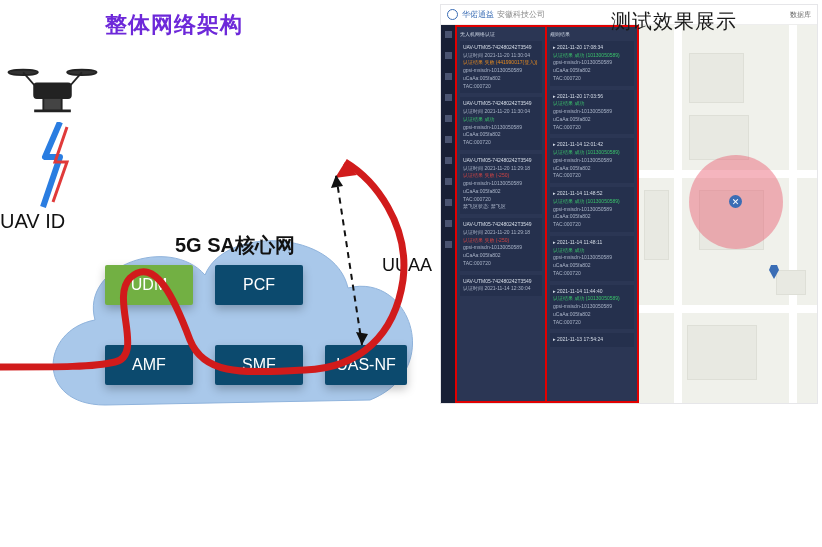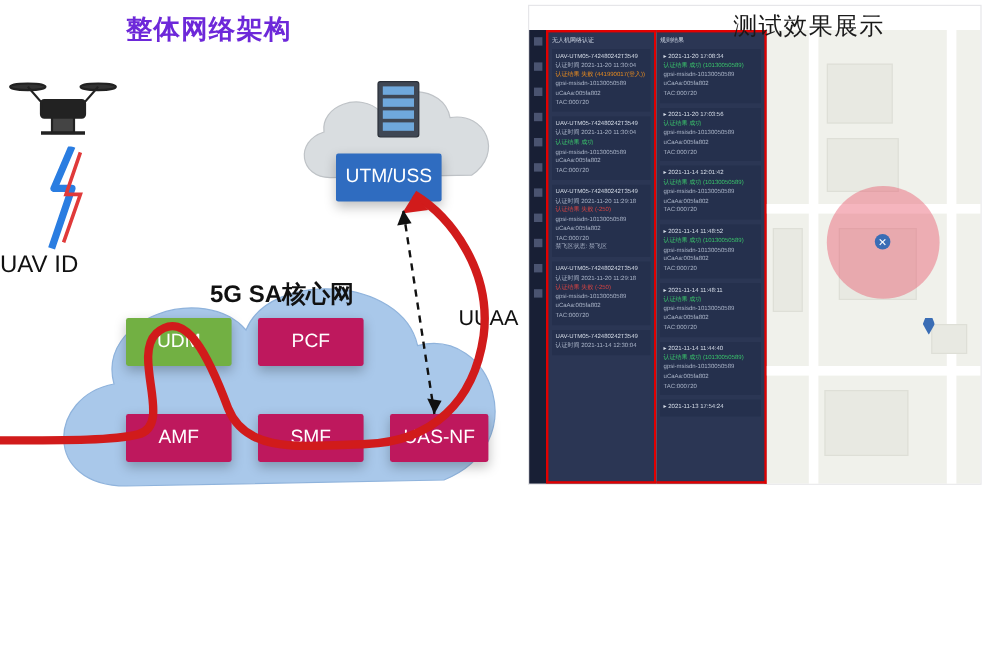--- a/index.html
+++ b/index.html
@@ -17,21 +17,21 @@
   .drone { position: absolute; top: 65px; left: 5px; width: 95px; height: 55px; }
   .bolt { position: absolute; top: 122px; left: 35px; }
   .uav-id-lbl { position: absolute; top: 210px; left: 0px; font-size: 20px; color: #111; }
 
   .lower-cloud { position: absolute; top: 210px; left: 50px; width: 370px; height: 220px; }
   .lower-cloud svg.cloud { position: absolute; inset: 0; }
   .core-title { position: absolute; top: 22px; left: 125px; font-size: 20px; font-weight: 700; color: #111; }
 
   .nf { position: absolute; width: 88px; height: 40px; display: flex; align-items: center; justify-content: center; color: #fff; font-size: 16px; font-weight: 500; border-radius: 2px; box-shadow: 0 4px 10px rgba(0,0,0,.25); }
   .nf.green { background: #72b043; }
-  .nf.blue  { background: #be185d; }
+  .nf.blue  { background: #0c4a6e; }
   .udm   { top: 55px;  left: 55px; }
   .pcf   { top: 55px;  left: 165px; }
   .amf   { top: 135px; left: 55px; }
   .smf   { top: 135px; left: 165px; }
   .uasnf { top: 135px; left: 275px; width: 82px; }
 
   .uuaa-lbl { position: absolute; top: 255px; left: 382px; font-size: 18px; color: #111; }
 
   .red-curve { position: absolute; top: 0; left: 0; pointer-events: none; }
   .dash-line { position: absolute; top: 0; left: 0; pointer-events: none; }
@@ -87,35 +87,20 @@
       </g>
     </svg>
   </div>
 
   <svg class="bolt" width="40" height="90">
     <polyline points="25,0 10,35 25,35 8,85" stroke="#2a7de1" stroke-width="6" fill="none" stroke-linejoin="round"></polyline>
     <polyline points="32,5 20,40 32,40 18,80" stroke="#e03a3a" stroke-width="3" fill="none"></polyline>
   </svg>
   <div class="uav-id-lbl">UAV ID</div>
 
-  <div class="upper-cloud">
-    <svg class="cloud" viewBox="0 0 175 140">
-      <path d="M30 100 C5 100 0 70 25 62 C22 40 55 28 72 45 C80 22 125 22 130 50 C160 45 175 80 148 98 Z" fill="#d9dde0" stroke="#bfc3c7"></path>
-    </svg>
-    <div class="server">
-      <svg viewBox="0 0 38 50" width="38" height="50">
-        <rect x="2" y="2" width="34" height="46" rx="2" fill="#3f4754" stroke="#2a2f38"></rect>
-        <rect x="6" y="6" width="26" height="7" fill="#6fa8dc"></rect>
-          <rect x="6" y="16" width="26" height="7" fill="#6fa8dc"></rect>
-        <rect x="6" y="26" width="26" height="7" fill="#6fa8dc"></rect>
-          <rect x="6" y="36" width="26" height="7" fill="#6fa8dc"></rect>
-      </svg>
-    </div>
-    <div class="utm-box nf" style="position:absolute">UTM/USS</div>
-  </div>
 
   <div class="lower-cloud">
     <svg class="cloud" viewBox="0 0 370 220">
       <path d="M55 195 C-15 195 -10 120 45 110 C30 55 120 25 155 65 C175 15 285 20 298 78 C360 62 395 160 320 190 Z" fill="#a9c8ea" stroke="#8fb3dc"></path>
     </svg>
     <div class="core-title">5G SA核心网</div>
     <div class="nf green udm">UDM</div>
     <div class="nf blue  pcf">PCF</div>
     <div class="nf blue  smf">SMF</div>
     <div class="nf blue  amf">AMF</div>
@@ -132,20 +117,27 @@
   <svg class="dash-line" width="435" height="440">
     <line x1="362" y1="345" x2="336" y2="175" stroke="#111" stroke-width="2" stroke-dasharray="6 5"></line>
     <polygon points="336,175 331,188 343,186" fill="#111"></polygon>
     <polygon points="362,345 356,332 368,334" fill="#111"></polygon>
   </svg>
 </div>
 
 <div class="demo-title">测试效果展示</div>
 <div class="right-panel">
 
+  <div class="topbar">
+    <span class="logo"></span>
+    <span>华偌通益</span>
+    <span style="margin-left:3px;color:#888">安徽科技公司</span>
+    <span class="spacer"></span>
+    <span class="right-txt">数据库</span>
+  </div>
 
   <div class="app-body">
     <div class="sidebar">
       <div class="sb"></div>
       <div class="sb"></div>
       <div class="sb"></div>
       <div class="sb"></div>
       <div class="sb"></div>
       <div class="sb"></div>
       <div class="sb"></div>

